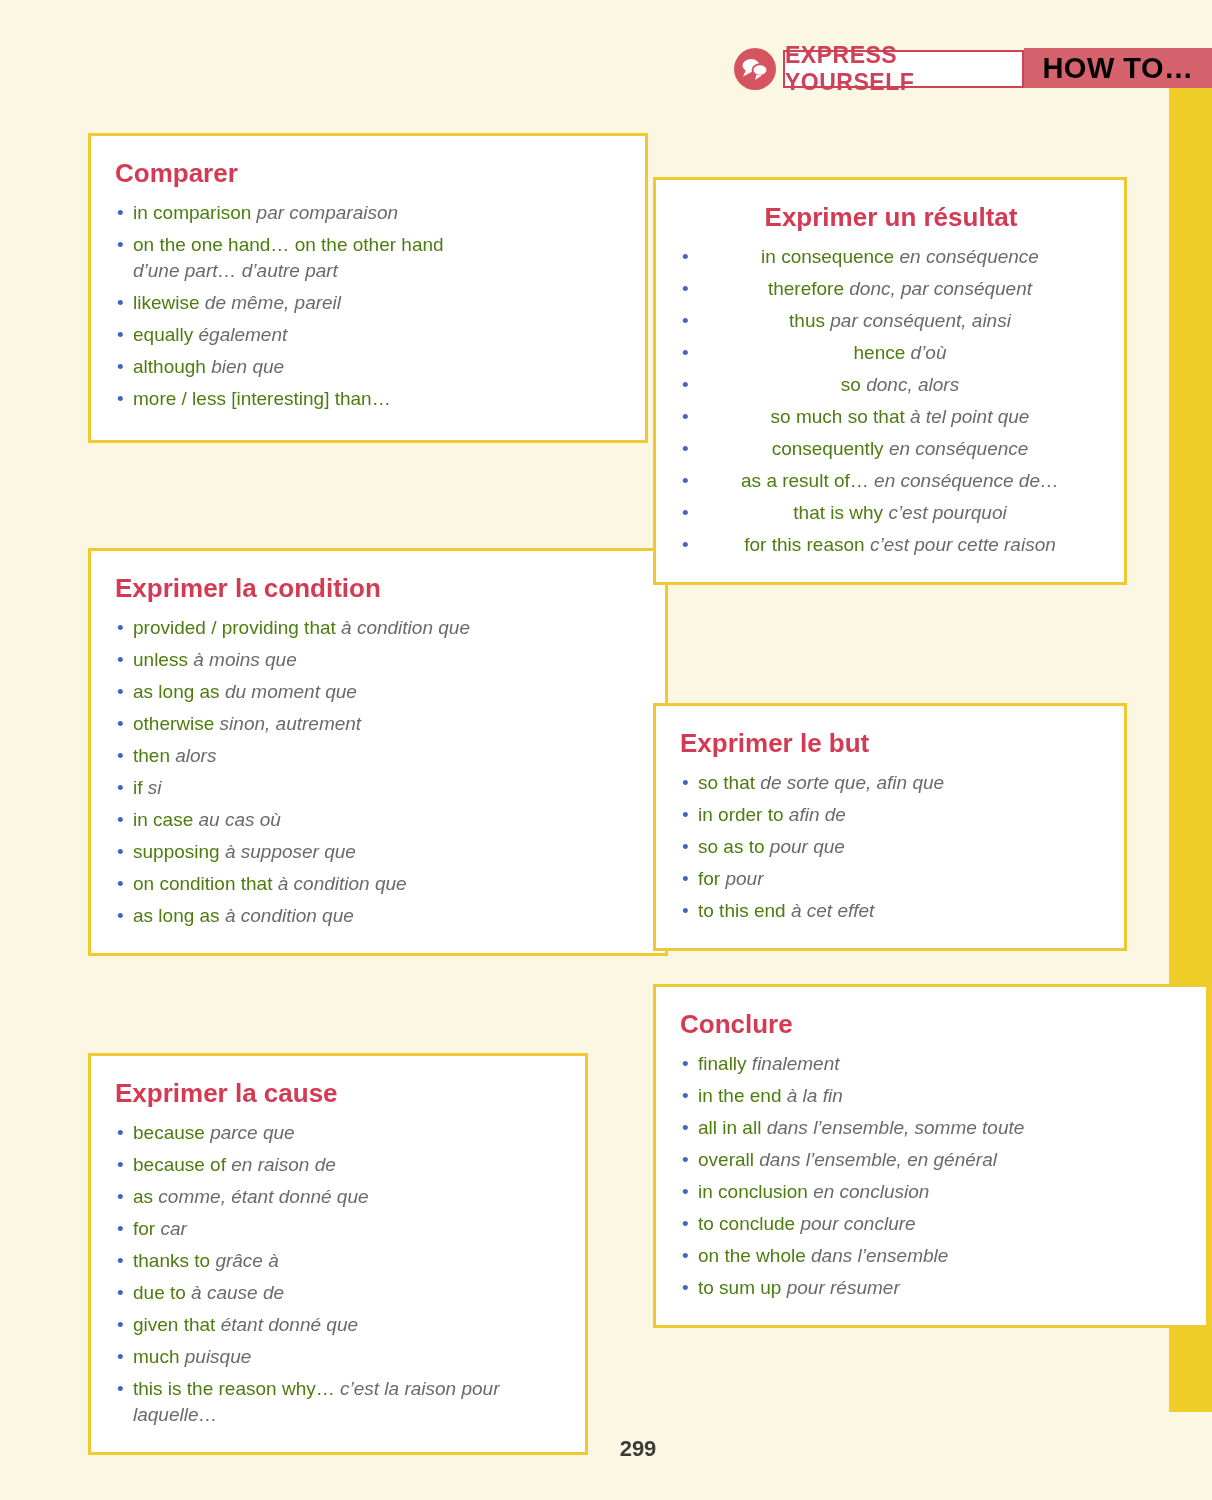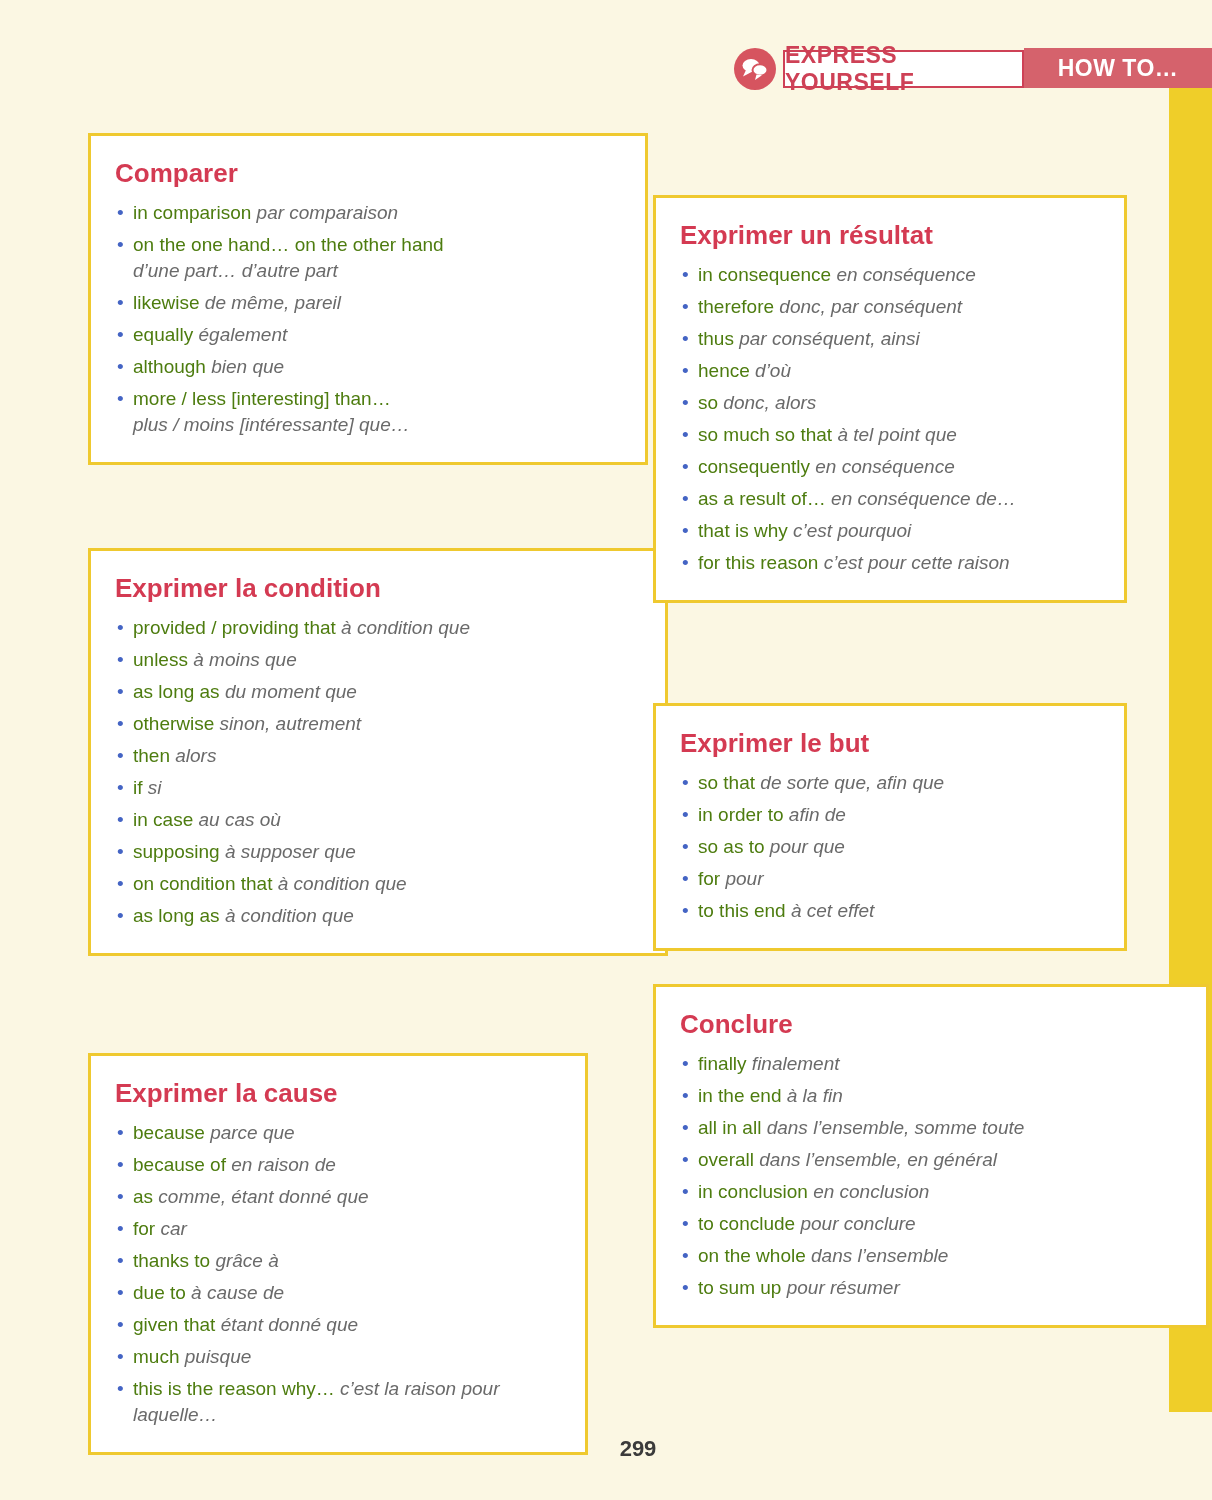--- a/index.html
+++ b/index.html
@@ -17,21 +17,21 @@
   .banner-label {
     position:absolute; left:783px; top:50px; width:241px; height:38px;
     background:#FFFFFF; border:2px solid #CE4156; box-sizing:border-box;
     display:flex; align-items:center; justify-content:center;
     color:#CE4156; font-weight:bold; font-size:23px; letter-spacing:0.5px;
   }
   .banner-howto {
     position:absolute; left:1024px; top:48px; width:188px; height:40px;
     background:#D5626C;
     display:flex; align-items:center; justify-content:center;
-    color:#ffffff; font-weight:bold; font-size:23px; letter-spacing:0.5px;
+    color:#000000; font-weight:bold; font-size:29px; letter-spacing:0.5px;
   }
 
   
   .side-strip {
     position:absolute; left:1169px; top:88px; width:43px; height:1324px;
     background:#EFCE29;
   }
 
   
   .box {
@@ -52,21 +52,21 @@
     position:absolute; left:4px; top:0;
     color:#4464C4; font-size:19px;
   }
   .en { color:#4d7c0f; }
   .fr { color:#6A6A6A; font-style:italic; }
   .fr.block { display:block; }
 
   #box-comparer  { left:88px;  top:133px;  width:560px; min-height:310px; }
   #box-condition { left:88px;  top:548px;  width:580px; min-height:388px; }
   #box-cause     { left:88px;  top:1053px; width:500px; min-height:361px; }
-  #box-resultat  { left:653px; top:195px;  width:474px; min-height:388px; }
+  #box-resultat  { left:653px; top:177px;  width:474px; min-height:388px;text-align:center; }
   #box-but       { left:653px; top:703px;  width:474px; min-height:234px; }
   #box-conclure  { left:653px; top:984px;  width:556px; min-height:324px; }
 
   
   .page-number {
     position:absolute; left:0; top:1436px; width:1212px;
     text-align:center; font-size:22px; font-weight:bold; color:#3B3B3B;padding-left:32px;
   }
 </style>
 </head>
@@ -120,21 +120,20 @@
 
       <li>
         <span class="bullet">•</span>
         <span class="en">although</span>
         <span class="fr">bien que</span>
       </li>
 
       <li>
         <span class="bullet">•</span>
         <span class="en">more / less [interesting] than…</span>
-        <span class="fr block">plus / moins [intéressante] que…</span>
       </li>
     </ul>
 </div>
 
 <div class="box" id="box-condition">
   <h2>Exprimer la condition</h2>
   <ul>
 
       <li>
         <span class="bullet">•</span>

